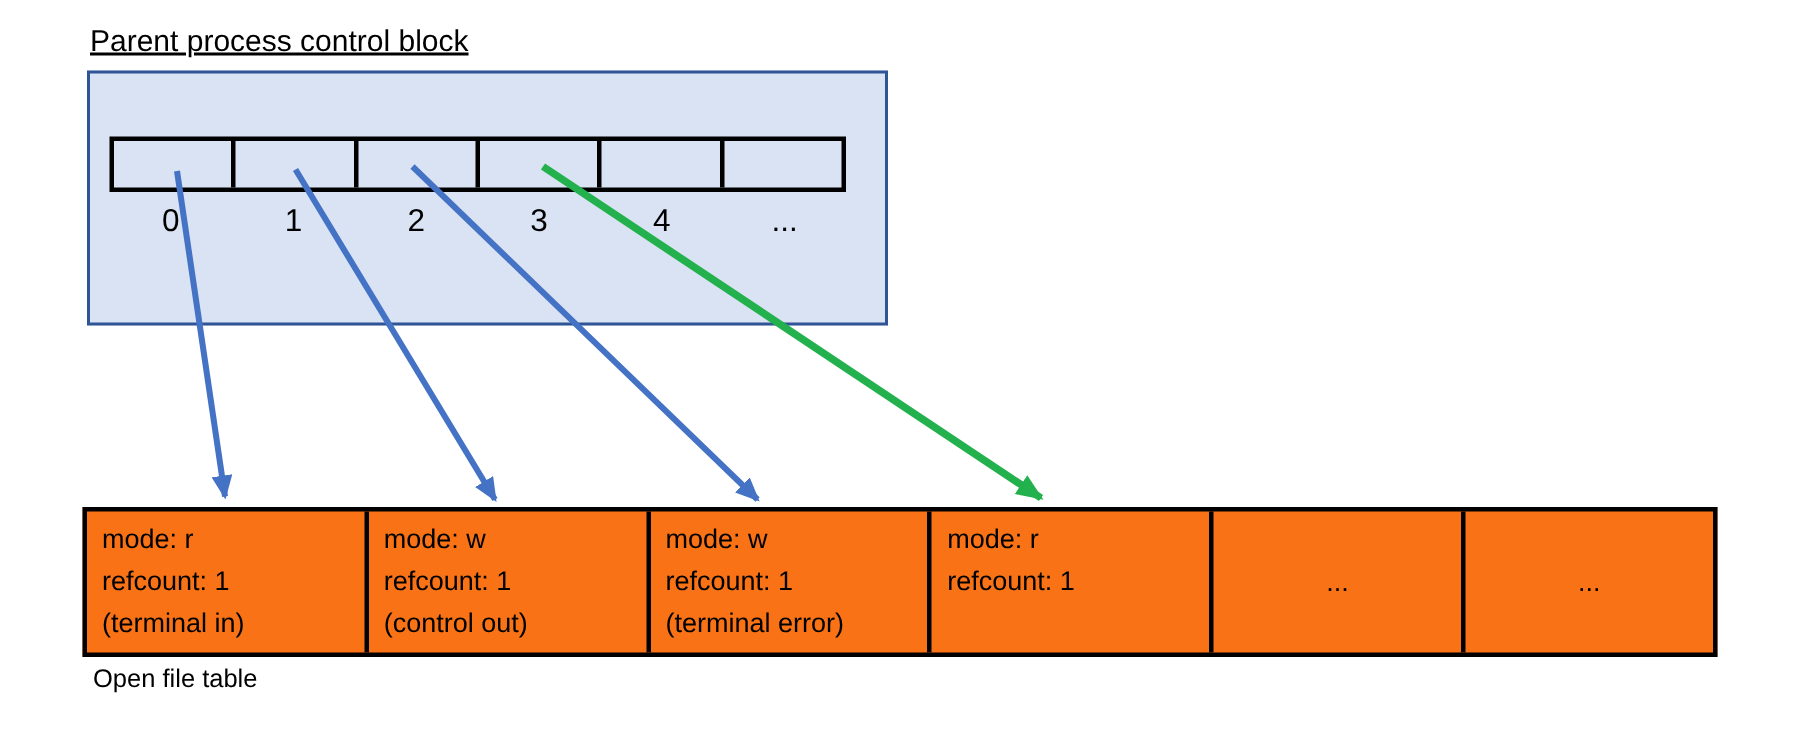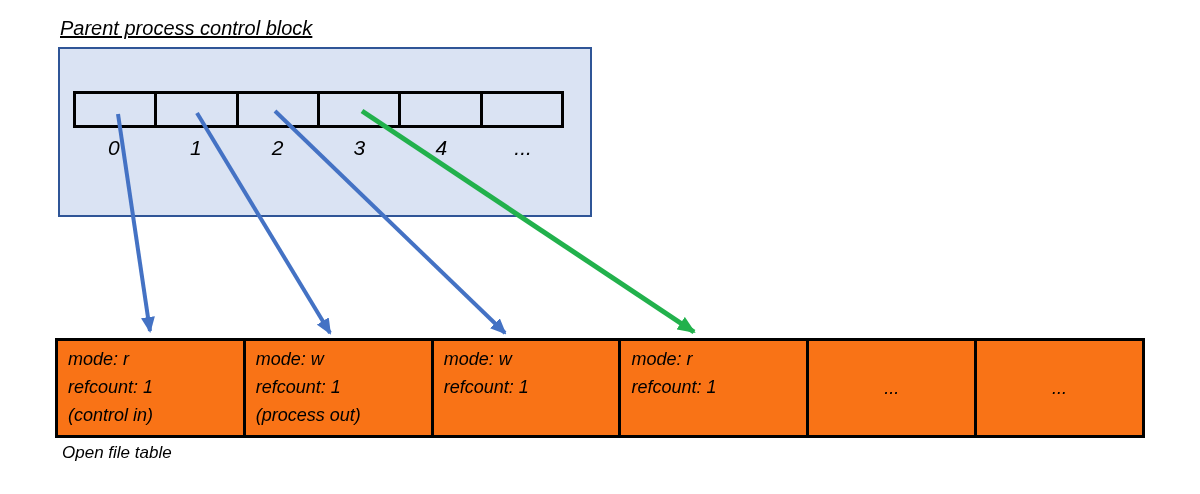--- a/index.html
+++ b/index.html
@@ -3,21 +3,20 @@
 <meta charset="utf-8">
 <style>
   html, body { margin: 0; padding: 0; background: #ffffff; }
   body { font-family: "Liberation Sans", sans-serif; color: #000; }
   #canvas {
     position: relative;
     width: 1200px;
     height: 494px;
     background: #ffffff;
     overflow: hidden;
-    font-style: italic;
   }
 
   
   .pcb-title {
     position: absolute;
     left: 60px;
     top: 17px;
     font-size: 20px;
     text-decoration: underline;
     white-space: nowrap;
@@ -148,30 +147,31 @@
     <line x1="118" y1="114" x2="150" y2="331" stroke="#4472c4" stroke-width="4" marker-end="url(#head-blue)"></line>
     <line x1="197" y1="113" x2="330" y2="333" stroke="#4472c4" stroke-width="4" marker-end="url(#head-blue)"></line>
     <line x1="275" y1="111" x2="505" y2="333" stroke="#4472c4" stroke-width="4" marker-end="url(#head-blue)"></line>
     <line x1="362" y1="111" x2="694" y2="332" stroke="#22b14c" stroke-width="5" marker-end="url(#head-green)"></line>
   </svg>
 
   <div class="oft">
     <div class="oft-cell">
       <div>mode: r</div>
       <div>refcount: 1</div>
-      <div>(control in)</div>
+      <div>(terminal in)</div>
     </div>
     <div class="oft-cell">
       <div>mode: w</div>
       <div>refcount: 1</div>
-      <div>(process out)</div>
+      <div>(control out)</div>
     </div>
     <div class="oft-cell">
       <div>mode: w</div>
       <div>refcount: 1</div>
+      <div>(terminal error)</div>
     </div>
     <div class="oft-cell">
       <div>mode: r</div>
       <div>refcount: 1</div>
     </div>
     <div class="oft-cell ellipsis">...</div>
     <div class="oft-cell ellipsis">...</div>
   </div>
 
   <div class="oft-label">Open file table</div>

